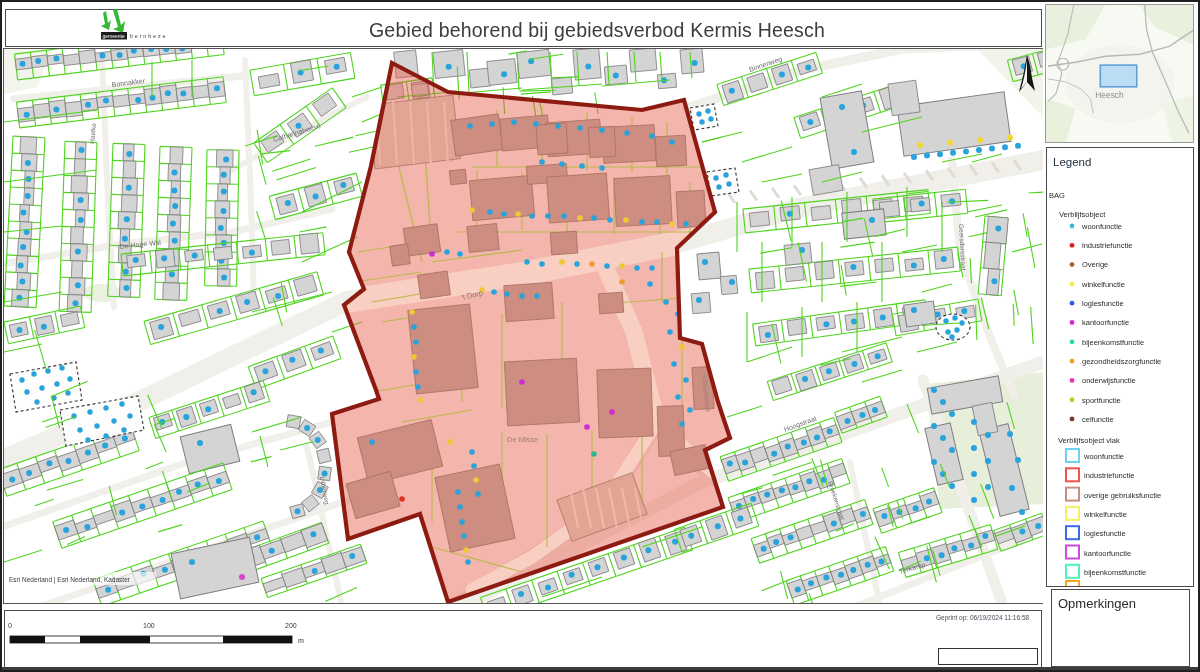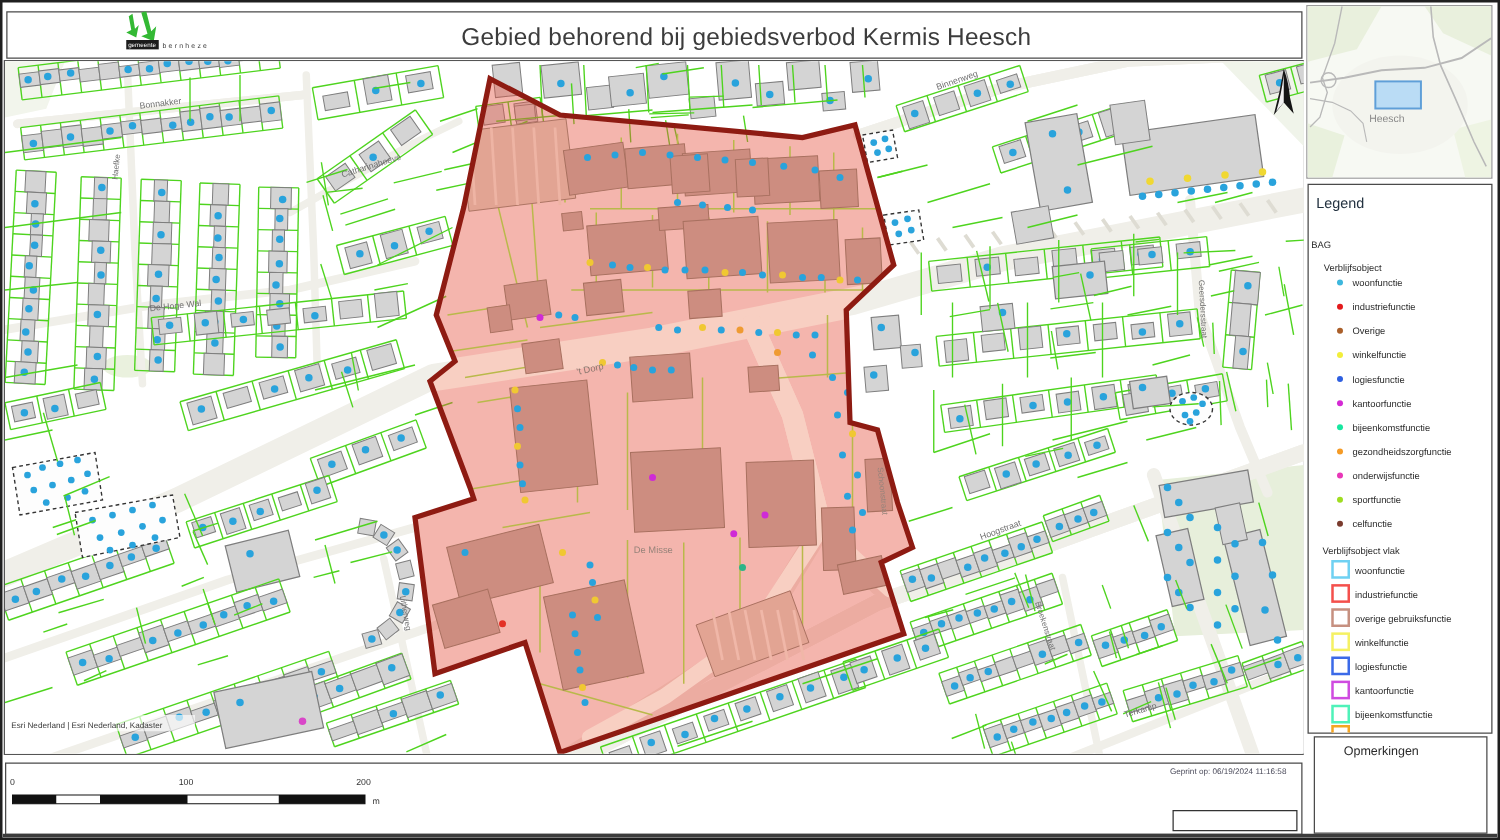--- a/index.html
+++ b/index.html
@@ -1404,21 +1404,21 @@
         <text x="1082" y="534.2" font-size="7.5" fill="#2b2b2b" font-family="Liberation Sans, sans-serif">logiesfunctie</text>
         <rect x="1064" y="543.5" width="13" height="13" fill="#fff" stroke="#cf4be0" stroke-width="2"></rect>
         <text x="1082" y="553.5" font-size="7.5" fill="#2b2b2b" font-family="Liberation Sans, sans-serif">kantoorfunctie</text>
         <rect x="1064" y="562.8" width="13" height="13" fill="#fff" stroke="#4ff2b9" stroke-width="2"></rect>
         <text x="1082" y="572.8" font-size="7.5" fill="#2b2b2b" font-family="Liberation Sans, sans-serif">bijeenkomstfunctie</text>
         <rect x="1064" y="579" width="13" height="13" fill="#fff" stroke="#f5a623" stroke-width="2"></rect>
       </g>
     </svg>
 
   <div class="box" style="left:1049px;top:587px;width:139px;height:78px;border-width:1.5px">
-    <div style="position:absolute;left:23px;top:6px;font-size:10px;color:#2b2b2b">Opmerkingen</div>
+    <div style="position:absolute;left:6px;top:6px;font-size:13px;color:#2b2b2b">Opmerkingen</div>
   </div>
 
   <div class="box" style="left:2px;top:608px;width:1038px;height:58px"></div>
 
   <svg width="340" height="60" viewBox="0 0 340 60" style="position:absolute;left:0px;top:608px">
       <rect x="8" y="26" width="282" height="7" fill="#fff" stroke="#111" stroke-width="0.8"></rect>
       <rect x="8" y="26" width="35" height="7" fill="#111"></rect>
       <rect x="78" y="26" width="70" height="7" fill="#111"></rect>
       <rect x="221" y="26" width="69" height="7" fill="#111"></rect>
       <text x="6" y="18" font-size="7" fill="#333" font-family="Liberation Sans, sans-serif">0</text>

